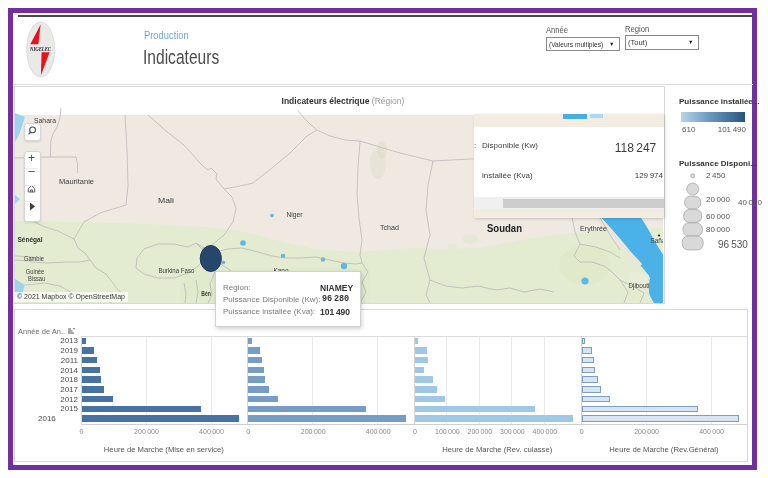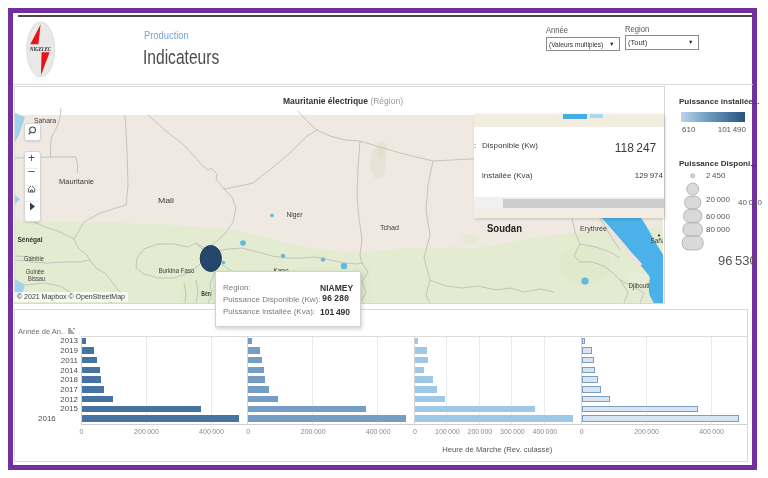--- a/index.html
+++ b/index.html
@@ -22,21 +22,21 @@
 <div class="abs" style="left:13px;top:84px;width:740px;height:1px;background:#dcdcdc;"></div>
 <div class="lbl" style="left:546px;top:25px;font-size:8.5px;color:#575757;transform:scaleX(.9);transform-origin:left top;">Année</div>
 <div class="abs" style="left:546px;top:36.5px;width:72px;height:12.5px;border:1px solid #898989;background:#fff;"></div>
 <div class="lbl" style="left:549px;top:39.5px;font-size:7.5px;color:#333;transform:scaleX(.88);transform-origin:left top;">(Valeurs multiples)</div>
 <div class="lbl" style="left:609px;top:40.5px;font-size:5.5px;color:#222;">▼</div>
 <div class="lbl" style="left:625px;top:23.5px;font-size:8.5px;color:#575757;transform:scaleX(.9);transform-origin:left top;">Region</div>
 <div class="abs" style="left:625px;top:35px;width:72px;height:12.5px;border:1px solid #898989;background:#fff;"></div>
 <div class="lbl" style="left:628px;top:37.5px;font-size:7.5px;color:#333;">(Tout)</div>
 <div class="lbl" style="left:688px;top:39px;font-size:5.5px;color:#222;">▼</div>
 <div class="abs" style="left:14px;top:86px;width:649px;height:216px;border:1px solid #d8d8d8;background:#fff;"></div>
-<div class="lbl" style="left:18px;top:96px;width:650px;text-align:center;font-size:8.5px;color:#333;"><b style="font-weight:600">Mauritanie électrique</b> <span style="color:#999">(Région)</span></div>
+<div class="lbl" style="left:18px;top:96px;width:650px;text-align:center;font-size:8.5px;color:#333;"><b style="font-weight:600">Indicateurs électrique</b> <span style="color:#999">(Région)</span></div>
 <svg class="abs" style="left:15px;top:107px;" width="648" height="196" viewBox="0 0 648 196">
       <rect x="0" y="0" width="648" height="196" fill="#ffffff"></rect>
       <rect x="0" y="8" width="648" height="188" fill="#efe9e1"></rect>
       <polygon points="0.0,114.0 45.0,115.0 105.0,116.0 155.0,118.0 195.0,120.5 225.0,124.0 250.0,130.0 275.0,137.0 300.0,142.0 325.0,144.0 345.0,145.0 370.0,143.0 395.0,141.0 430.0,142.0 465.0,141.0 495.0,135.0 530.0,129.0 570.0,125.0 605.0,122.0 648.0,121.0 648.0,196.0 0.0,196.0" fill="#e3ecd0"></polygon>
       <polygon points="165.0,163.0 355.0,161.0 355.0,196.0 165.0,196.0" fill="#dde8c6" opacity="0.4"></polygon>
       <ellipse cx="570.0" cy="158.0" rx="26" ry="20" fill="#dce5c2" opacity="0.35"></ellipse>
       <ellipse cx="455.0" cy="132.0" rx="8" ry="5" fill="#e3e9d0" opacity="0.7"></ellipse>
       <ellipse cx="437.0" cy="141.0" rx="5" ry="4" fill="#e3e9d0" opacity="0.6"></ellipse>
       <ellipse cx="363.0" cy="56.0" rx="8" ry="16" fill="#e2dfd0" opacity="0.55"></ellipse>
       <ellipse cx="367.0" cy="43.0" rx="5" ry="9" fill="#dedbc9" opacity="0.5"></ellipse>
@@ -149,21 +149,21 @@
       <rect x="16.7" y="31.3" width="16.0" height="12.4" rx="5.4" fill="#d9d9d9" stroke="#a9a9a9" stroke-width="0.8"></rect>
       <rect x="15.7" y="44.6" width="18.0" height="12.8" rx="5.6" fill="#d9d9d9" stroke="#a9a9a9" stroke-width="0.8"></rect>
       <rect x="15.0" y="57.9" width="19.4" height="13.2" rx="5.8" fill="#d9d9d9" stroke="#a9a9a9" stroke-width="0.8"></rect>
       <rect x="14.2" y="71.1" width="21.0" height="13.8" rx="6.0" fill="#d9d9d9" stroke="#a9a9a9" stroke-width="0.8"></rect>
     </svg>
 <div class="lbl" style="left:706px;top:171.3px;font-size:8px;color:#555;">2 450</div>
 <div class="lbl" style="left:706px;top:195px;font-size:8px;color:#555;">20 000</div>
 <div class="lbl" style="left:706px;top:198.0px;font-size:8px;color:#555;margin-left:32px;">40 000</div>
 <div class="lbl" style="left:706px;top:211.5px;font-size:8px;color:#555;">60 000</div>
 <div class="lbl" style="left:706px;top:225.0px;font-size:8px;color:#555;">80 000</div>
-<div class="lbl" style="left:706px;top:253px;font-size:13px;color:#555;padding-left:12px;">96 530</div>
+<div class="lbl" style="left:706px;top:239px;font-size:10px;color:#555;padding-left:12px;">96 530</div>
 <div class="abs" style="left:14px;top:309px;width:732px;height:151px;border:1px solid #d8d8d8;background:#fff;"></div>
 <div class="lbl" style="left:18px;top:326.5px;font-size:7.5px;color:#6e6e6e;">Année de An.. <svg width="8" height="8" viewBox="0 0 8 8" style="vertical-align:-1px">
         <line x1="1" y1="2" x2="4" y2="2" stroke="#555" stroke-width="1"></line>
         <line x1="1" y1="4" x2="5.5" y2="4" stroke="#555" stroke-width="1"></line>
         <line x1="1" y1="6" x2="7" y2="6" stroke="#555" stroke-width="1"></line>
         <polygon points="6.2,1 7.8,1 7,3" fill="#555"></polygon>
       </svg></div>
 <div class="lbl" style="left:38px;top:336.3px;width:40px;text-align:right;font-size:8px;color:#4c4c4c;">2013</div>
 <div class="lbl" style="left:38px;top:346.0px;width:40px;text-align:right;font-size:8px;color:#4c4c4c;">2019</div>
 <div class="lbl" style="left:38px;top:355.7px;width:40px;text-align:right;font-size:8px;color:#4c4c4c;">2011</div>
@@ -232,20 +232,22 @@
 <div class="lbl" style="left:283.2px;top:428px;width:60px;text-align:center;font-size:7px;color:#8a8a8a;">200 000</div>
 <div class="lbl" style="left:348.2px;top:428px;width:60px;text-align:center;font-size:7px;color:#8a8a8a;">400 000</div>
 <div class="lbl" style="left:384.9px;top:428px;width:60px;text-align:center;font-size:7px;color:#8a8a8a;">0</div>
 <div class="lbl" style="left:417.4px;top:428px;width:60px;text-align:center;font-size:7px;color:#8a8a8a;">100 000</div>
 <div class="lbl" style="left:449.9px;top:428px;width:60px;text-align:center;font-size:7px;color:#8a8a8a;">200 000</div>
 <div class="lbl" style="left:482.4px;top:428px;width:60px;text-align:center;font-size:7px;color:#8a8a8a;">300 000</div>
 <div class="lbl" style="left:514.9px;top:428px;width:60px;text-align:center;font-size:7px;color:#8a8a8a;">400 000</div>
 <div class="lbl" style="left:551.6px;top:428px;width:60px;text-align:center;font-size:7px;color:#8a8a8a;">0</div>
 <div class="lbl" style="left:616.6px;top:428px;width:60px;text-align:center;font-size:7px;color:#8a8a8a;">200 000</div>
 <div class="lbl" style="left:681.6px;top:428px;width:60px;text-align:center;font-size:7px;color:#8a8a8a;">400 000</div>
+<div class="lbl" style="left:80.5px;top:444.5px;width:166.7px;text-align:center;font-size:7.7px;color:#555;">Heure de Marche (Mise en service)</div>
 <div class="lbl" style="left:413.9px;top:444.5px;width:166.7px;text-align:center;font-size:7.7px;color:#555;">Heure de Marche (Rev. culasse)</div>
+<div class="lbl" style="left:580.6px;top:444.5px;width:166.7px;text-align:center;font-size:7.7px;color:#555;">Heure de Marche (Rev.Général)</div>
 <div class="abs" style="left:215px;top:271px;width:144px;height:54px;background:#fff;border:1px solid #d2d2d2;box-shadow:1px 2px 4px rgba(0,0,0,.18);"></div>
 <div class="lbl" style="left:223px;top:283px;font-size:8px;color:#7a7a7a;">Region:</div>
 <div class="lbl" style="left:320px;top:282.5px;font-size:8.5px;font-weight:bold;color:#323232;">NIAMEY</div>
 <div class="lbl" style="left:223px;top:294.5px;font-size:8px;color:#7a7a7a;">Puissance Disponible (Kw):</div>
 <div class="lbl" style="left:322px;top:294px;font-size:8.5px;font-weight:bold;color:#323232;font-family:Liberation Mono, monospace;">96 280</div>
 <div class="lbl" style="left:223px;top:307px;font-size:8px;color:#7a7a7a;">Puissance installée (Kva):</div>
 <div class="lbl" style="left:320px;top:306.5px;font-size:8.5px;font-weight:bold;color:#323232;">101 490</div>
 </div>
 </body></html>

